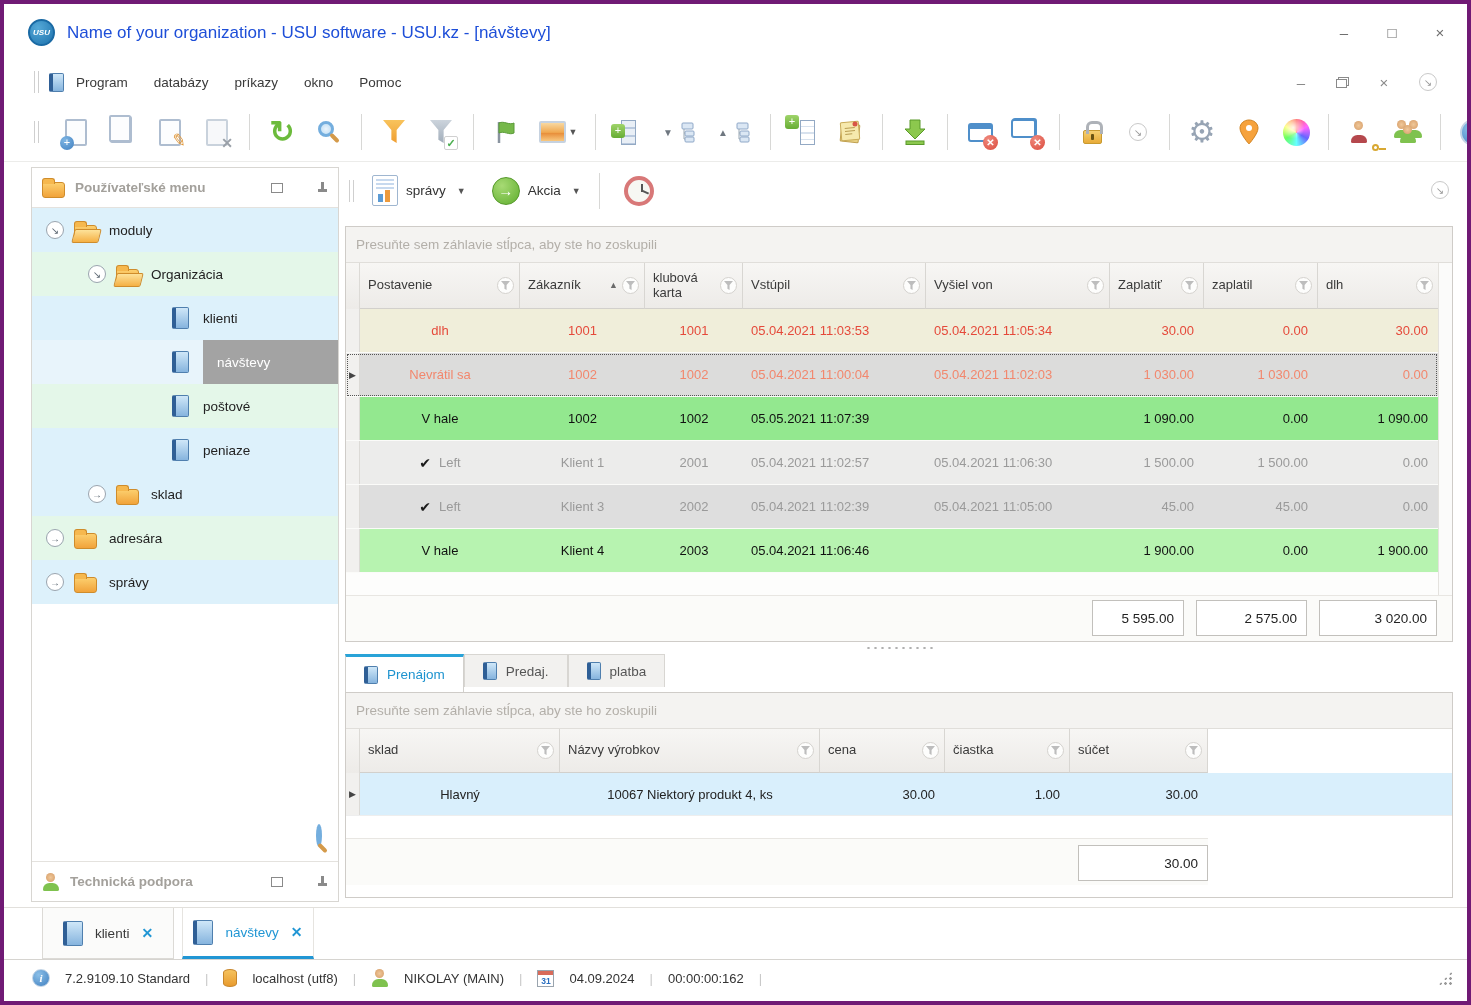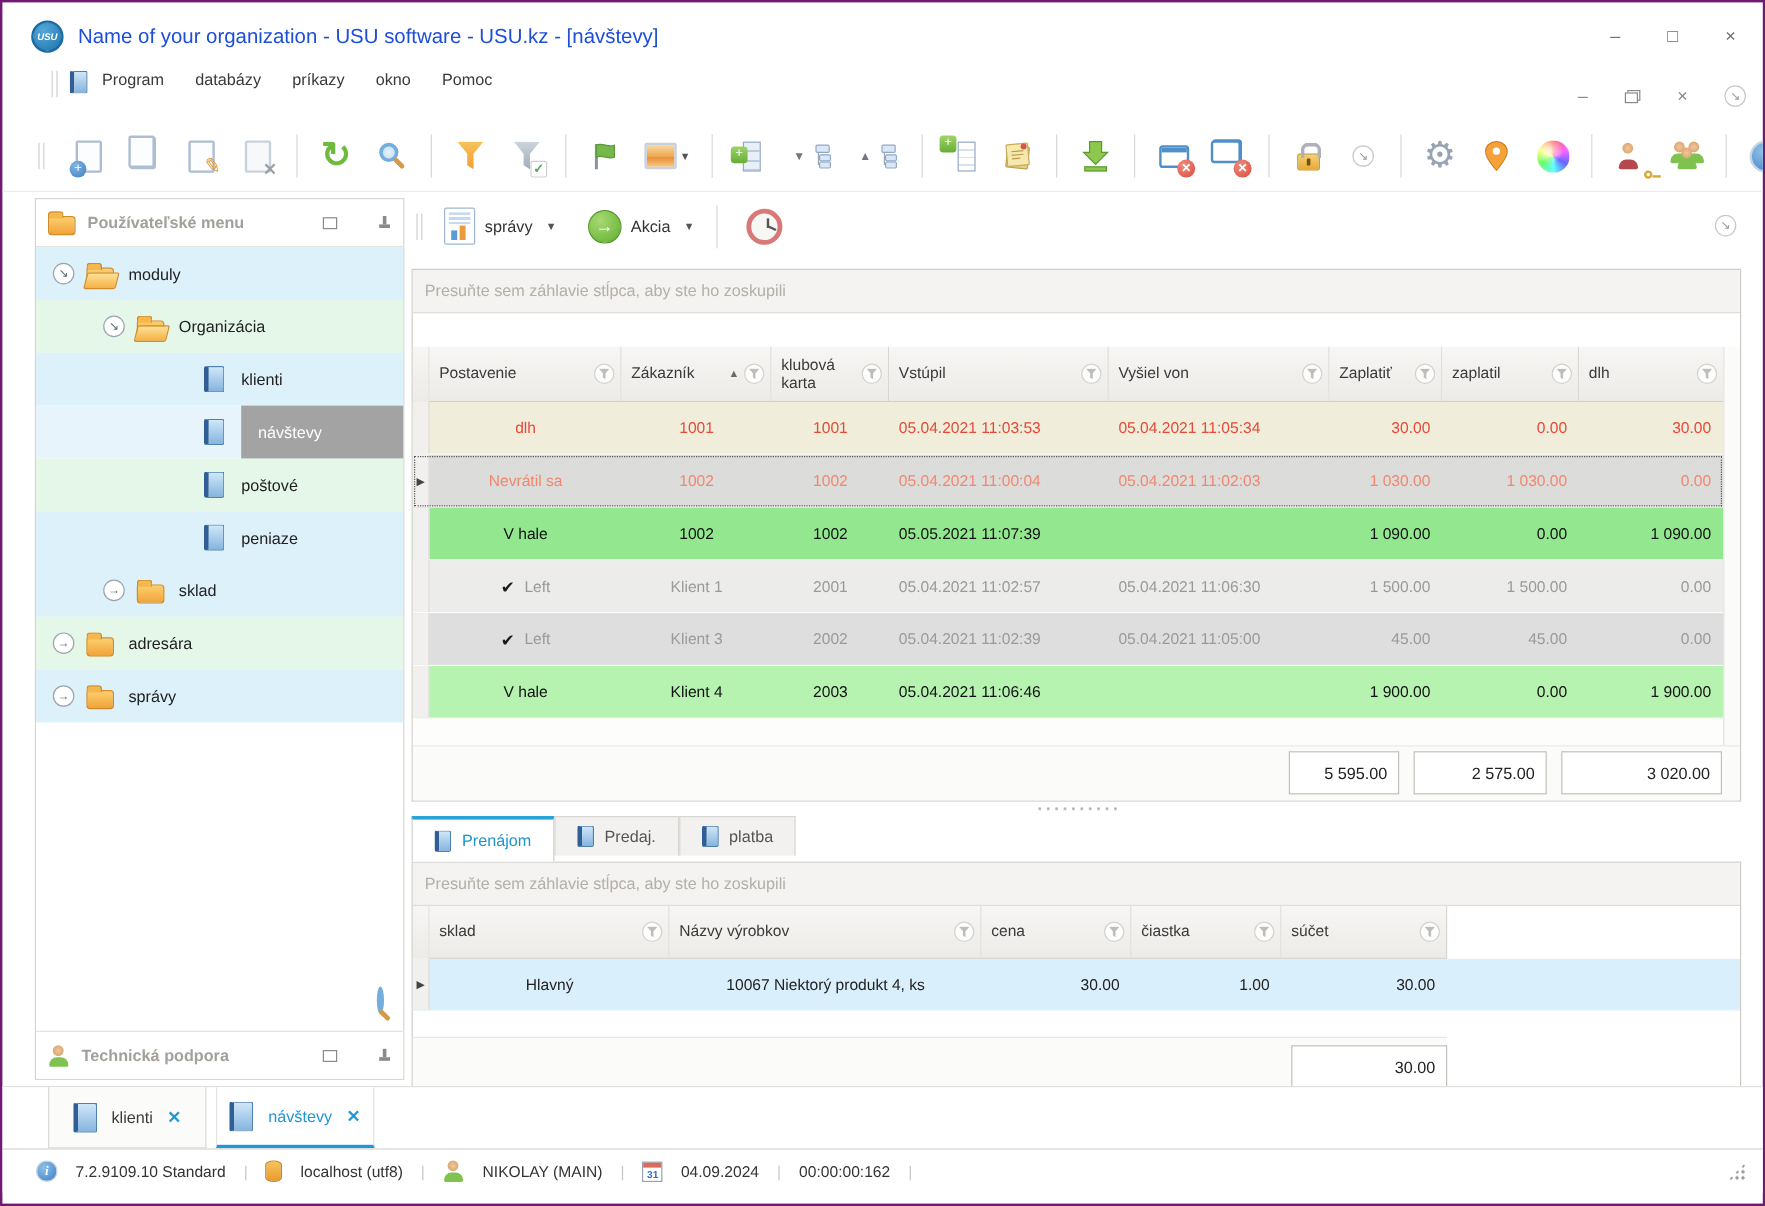--- a/index.html
+++ b/index.html
@@ -1,28 +1,28 @@
 <!DOCTYPE html>
 <html><head>
 <meta charset="utf-8">
 <style>
   * { box-sizing: border-box; margin: 0; padding: 0; }
   html,body { background:#eef1f4; }
   body { font-family:"Liberation Sans", sans-serif; color:#333; }
-  .window { position:relative; width:1471px; height:1005px; background:#fff; border:2px solid #701a75; overflow:hidden; }
+  .window { position:relative; width:1471px; height:1005px; background:#fff; border:4px solid #701a75; overflow:hidden; }
 
   
   .titlebar { position:absolute; top:0; left:0; right:0; height:57px; display:flex; align-items:center; padding:0 18px 0 24px; }
   .logo { width:27px; height:27px; border-radius:50%; background:radial-gradient(circle at 35% 30%, #55a9d8, #1d72ad); border:2px solid #1a6aa4; color:#fff; font:bold italic 8px "Liberation Sans",sans-serif; display:flex; align-items:center; justify-content:center; flex:none; }
   .title-text { margin-left:12px; font-size:17px; color:#1d4ed8; }
   .win-controls { margin-left:auto; display:flex; gap:30px; align-items:center; color:#6f6f6f; }
   .wc { font-size:15px; width:18px; text-align:center; cursor:default; }
 
   
-  .menubar { position:absolute; top:57px; left:0; right:0; height:42px; display:flex; padding:0 14px 0 30px;margin-left:11px; }
+  .menubar { position:absolute; top:57px; left:0; right:16px; height:42px; display:flex; align-items:center; padding:0 14px 0 30px; }
   .vgrip { width:5px; height:22px; border-left:1px solid #cfcfcf; border-right:1px solid #cfcfcf; margin-right:10px; flex:none; }
   .book { width:15px; height:19px; border-radius:2px; background:linear-gradient(180deg,#cfe7f8,#86b4de); border:1px solid #4f7fae; border-left:4px solid #2f5f96; flex:none; }
   .menu-items { display:flex; gap:26px; margin-left:12px; font-size:13.5px; color:#3a3a3a; }
   .menu-item { cursor:default; }
   .mdi-controls { margin-left:auto; display:flex; gap:26px; align-items:center; color:#8a8a8a; }
   .cascade { position:relative; width:13px; height:11px; }
   .cascade::before { content:""; position:absolute; right:0; top:0; width:9px; height:7px; border:1.5px solid #8a8a8a; }
   .cascade::after  { content:""; position:absolute; left:0; bottom:0; width:9px; height:7px; border:1.5px solid #8a8a8a; background:#fff; }
   .chev { width:18px; height:18px; border:1px solid #c9c9c9; border-radius:50%; color:#9a9a9a; font-size:10px; display:flex; align-items:center; justify-content:center; background:#fff; flex:none; }
 
@@ -99,21 +99,21 @@
   .ab-label { font-size:13.5px; color:#333; }
   .akcia-circle { width:28px; height:28px; border-radius:50%; background:radial-gradient(circle at 35% 30%,#a7da74,#5fae2e); border:1px solid #55992a; color:#fff; font-weight:bold; font-size:15px; display:flex; align-items:center; justify-content:center; flex:none; }
   .clock { width:30px; height:30px; border-radius:50%; border:4px solid #d87878; background:#f7f7f3; position:relative; margin-left:6px; }
   .clock::before { content:""; position:absolute; width:2px; height:8px; background:#555; left:13px; top:4px; }
   .clock::after { content:""; position:absolute; width:8px; height:2px; background:#555; left:13px; top:11px; transform:rotate(25deg); }
   .ab-chev { position:absolute; right:6px; top:14px; }
 
   
   .grid-outer { margin-top:12px; width:1108px; border:1px solid #cfccc8; background:#fff; }
   .groupby { height:36px; display:flex; align-items:center; padding-left:10px; background:#f4f3f1; border-bottom:1px solid #e0deda; color:#b3afa9; font-size:13.5px; }
-  .grid-body { display:flex;margin-top:28px; }
+  .grid-body { display:flex; }
   .grid-cols { width:1092px; }
   .vscroll { width:14px; border-left:1px solid #e4e2de; background:#fbfbfa; }
   .hrow { display:flex; height:46px; }
   .hcell { display:flex; align-items:center; background:linear-gradient(#f7f6f4,#edebe8); border-right:1px solid #d8d6d2; border-bottom:1px solid #d2d0cc; padding:0 5px 0 8px; font-size:13px; color:#3a3a3a; position:relative; line-height:1.15; }
   .hlabel { flex:1; }
   .sort { font-size:9px; color:#6a6a6a; margin:0 4px; }
   .filter-btn { width:17px; height:17px; border:1px solid #d4d2ce; border-radius:50%; background:#fdfdfc; display:flex; align-items:center; justify-content:center; flex:none; }
   .fun { width:9px; height:9px; background:#bdbdbd; clip-path:polygon(0 0,100% 0,62% 45%,62% 100%,38% 85%,38% 45%); }
   .mi { width:14px; flex:none; background:#f1f0ee; border-right:1px solid #dcdad6; display:flex; align-items:center; justify-content:center; color:#444; font-size:9px; }
   .mc0{width:160px;flex:none;} .mc1{width:125px;flex:none;} .mc2{width:98px;flex:none;} .mc3{width:183px;flex:none;}
@@ -127,21 +127,21 @@
   .r-debt  { background:#f0eeda; color:#e5493a; }
   .r-sel   { background:#dcdcdb; color:#f2876d; outline:1px dotted #555; outline-offset:-2px; }
   .r-hall  { background:#93e88f; color:#111; }
   .r-left1 { background:#ececeb; color:#9a9a9a; }
   .r-left2 { background:#dedede; color:#9a9a9a; }
   .r-hall2 { background:#b7f3b0; color:#111; }
   .checkmark { color:#1a1a1a; margin-right:8px; font-size:14px; }
   .grid-filler { height:22px; background:#fdfdfc; }
   .totals-row { display:flex; justify-content:flex-end; gap:12px; padding:4px 15px 5px 0; background:#fbfbf9; border-top:1px solid #e8e6e2; }
   .tot-box { height:36px; border:1px solid #c2c0bc; background:#fff; display:flex; align-items:center; justify-content:flex-end; padding-right:9px; font-size:13.5px; color:#222; }
-  .tb1{width:92px;} .tb2{width:111px;} .tb3{width:134px;}
+  .tb1{width:92px;} .tb2{width:111px;} .tb3{width:118px;}
   .splitter { height:12px; display:flex; align-items:center; justify-content:center; }
   .split-dots { width:70px; height:4px; background-image:radial-gradient(circle,#b0b0b0 1px,transparent 1.3px); background-size:7px 4px; background-repeat:repeat-x; }
 
   
   .detail-tabs { display:flex; align-items:flex-start; height:38px; padding-left:0; }
   .dtab { display:flex; align-items:center; gap:9px; padding:0 18px; height:33px; background:#f2f1ef; border:1px solid #d8d6d2; border-bottom:none; color:#555; font-size:13.5px; }
   .dtab .book { width:14px; height:18px; }
   .dtab.active { height:38px; background:#fff; border:1px solid #d2d0cc; border-top:3px solid #29a3d8; border-bottom:none; color:#1d93cf; }
   .detail-outer { width:1108px; border:1px solid #cfccc8; background:#fff; height:206px; }
   .dhrow { display:flex; height:44px; }

